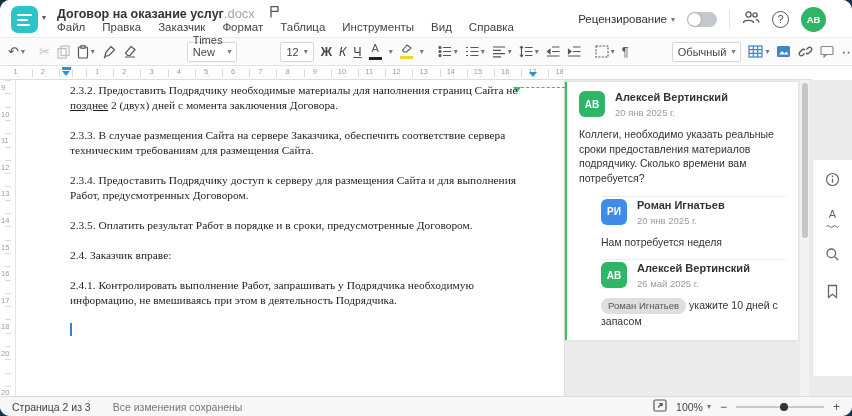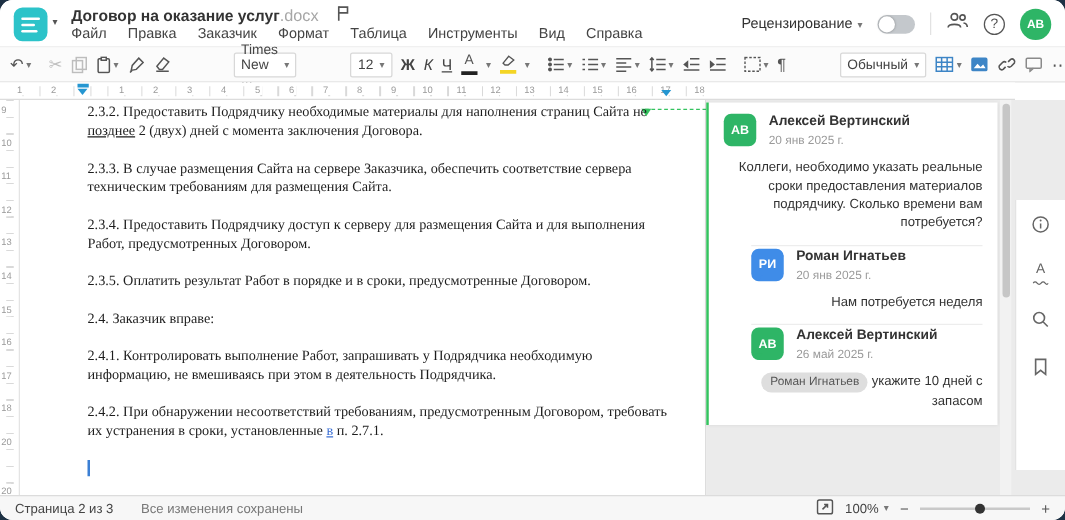--- a/index.html
+++ b/index.html
@@ -14,21 +14,21 @@
   .logo i:nth-child(1){ top:8px; width:15px; }
   .logo i:nth-child(2){ top:13px; width:11px; }
   .logo i:nth-child(3){ top:18px; width:13px; }
   .logo-caret { position:absolute; left:42px; top:13px; font-size:8px; color:#555; }
   .title-row { position:absolute; left:57px; top:4px; display:flex; align-items:center; gap:5px; }
   .doc-title { font-size:12.5px; font-weight:bold; color:#333; }
   .doc-ext { font-size:13px; color:#a6a6a6; font-weight:normal; }
   .flag { margin-left:9px; }
   .menu-bar { position:absolute; left:57px; top:21px; display:flex; gap:17px; }
   .menu-item { font-size:11.5px; color:#444; cursor:default; }
-  .hdr-right { position:absolute; right:11px; top:0; height:38px; display:flex; align-items:center; gap:12px; }
+  .hdr-right { position:absolute; right:26px; top:0; height:38px; display:flex; align-items:center; gap:12px; }
   .review { font-size:11.5px; color:#333; display:flex; align-items:center; gap:4px; }
   .caret { font-size:8px; color:#777; }
   .toggle { width:30px; height:15px; border-radius:8px; background:#c4c8cc; position:relative; }
   .toggle .knob { position:absolute; left:1px; top:1px; width:13px; height:13px; border-radius:50%; background:#fff; box-shadow:0 0 2px rgba(0,0,0,.35); }
   .hdr-div { width:1px; height:18px; background:#e2e2e2; }
   .help-btn { width:17px; height:17px; border:1.4px solid #555; border-radius:50%; font-size:11px; color:#555; display:flex; align-items:center; justify-content:center; }
   .avatar-hdr { width:25px; height:25px; border-radius:50%; background:#2eb566; color:#fff; font-size:9.5px; font-weight:bold; display:flex; align-items:center; justify-content:center; }
 
   
   .toolbar { position:absolute; left:0; top:38px; right:0; height:28px; background:#fbfbfb; border-bottom:1px solid #e3e3e3; display:flex; align-items:center; padding:0 8px; gap:7px; }
@@ -74,21 +74,21 @@
   .anchor-arrow { position:absolute; left:497px; top:7px; width:0; height:0; border-left:4px solid transparent; border-right:4px solid transparent; border-top:6px solid #34c35f; }
 
   
   .comments-region { position:absolute; left:565px; top:0; width:247px; height:100%; }
   .comment-card { position:absolute; left:0; top:2px; width:233px; background:#fff; border-left:2.5px solid #34c35f; padding:9px 12px 12px 12px; box-shadow:0 0 3px rgba(0,0,0,.08); }
   .c-head { display:flex; gap:10px; align-items:flex-start; }
   .avatar { width:26px; height:26px; border-radius:6px; background:var(--av); color:#fff; font-size:10px; font-weight:bold; display:flex; align-items:center; justify-content:center; position:relative; flex:none; }
   .avatar::after { content:''; position:absolute; left:3px; bottom:-4px; border:4px solid transparent; border-top:5px solid var(--av); border-left-width:2px; }
   .c-name { font-size:11px; font-weight:bold; color:#333; }
   .c-date { font-size:9.5px; color:#9a9a9a; margin-top:4px; }
-  .c-text { font-size:10.5px; color:#333; line-height:1.4; margin-top:9px;text-align:right; }
+  .c-text { font-size:10.5px; color:#333; line-height:1.4; margin-top:9px; }
   .reply { margin-left:22px; margin-top:10px; border-top:1px solid #ededed; padding-top:2px; }
   .mention { display:inline-block; background:#dedede; color:#555; border-radius:9px; padding:1px 7px; font-size:9.5px; }
   .cm-scrollbar { position:absolute; right:3px; top:0; width:9px; height:100%; background:#f2f2f2; }
   .cm-scrollbar .thumb { position:absolute; left:1.5px; top:3px; width:6px; height:155px; border-radius:3px; background:#c6c6c6; }
 
   
   .side-panel { position:absolute; right:0; top:80px; width:40px; bottom:20px; background:#fff; border-left:1px solid #e3e3e3; display:flex; flex-direction:column; align-items:center; padding-top:12px; gap:18px; }
   .side-ic { color:#666; }
   .spell-ic { position:relative; font-size:11px; color:#666; text-align:center; line-height:10px; }
 
@@ -325,21 +325,20 @@
     <div class="page">
       <div class="anchor-line"></div>
       <div class="anchor-arrow"></div>
       <div class="doc-text" style="padding-top:3px;">
           <div class="para"><span>2.3.2. Предоставить Подрядчику необходимые материалы для наполнения страниц Сайта не </span><span class="seg-u">позднее</span><span> 2 (двух) дней с момента заключения Договора.</span></div>
           <div class="para"><span>2.3.3. В случае размещения Сайта на сервере Заказчика, обеспечить соответствие сервера техническим требованиям для размещения Сайта.</span></div>
           <div class="para"><span>2.3.4. Предоставить Подрядчику доступ к серверу для размещения Сайта и для выполнения Работ, предусмотренных Договором.</span></div>
           <div class="para"><span>2.3.5. Оплатить результат Работ в порядке и в сроки, предусмотренные Договором.</span></div>
           <div class="para"><span>2.4. Заказчик вправе:</span></div>
           <div class="para"><span>2.4.1. Контролировать выполнение Работ, запрашивать у Подрядчика необходимую информацию, не вмешиваясь при этом в деятельность Подрядчика.</span></div>
-          <div class="para"><span>2.4.2. При обнаружении несоответствий требованиям, предусмотренным Договором, требовать их устранения в сроки, установленные </span><span class="seg-link">в</span><span> п. 2.7.1.</span></div>
           <div class="para"><span class="cursor"></span></div>
         </div>
     </div>
 
     <div class="comments-region">
       <div class="comment-card" id="comment-card">
           <div>
             <div class="c-head">
               <span class="avatar" style="--av: #2eb566;">АВ</span>
               <div>

